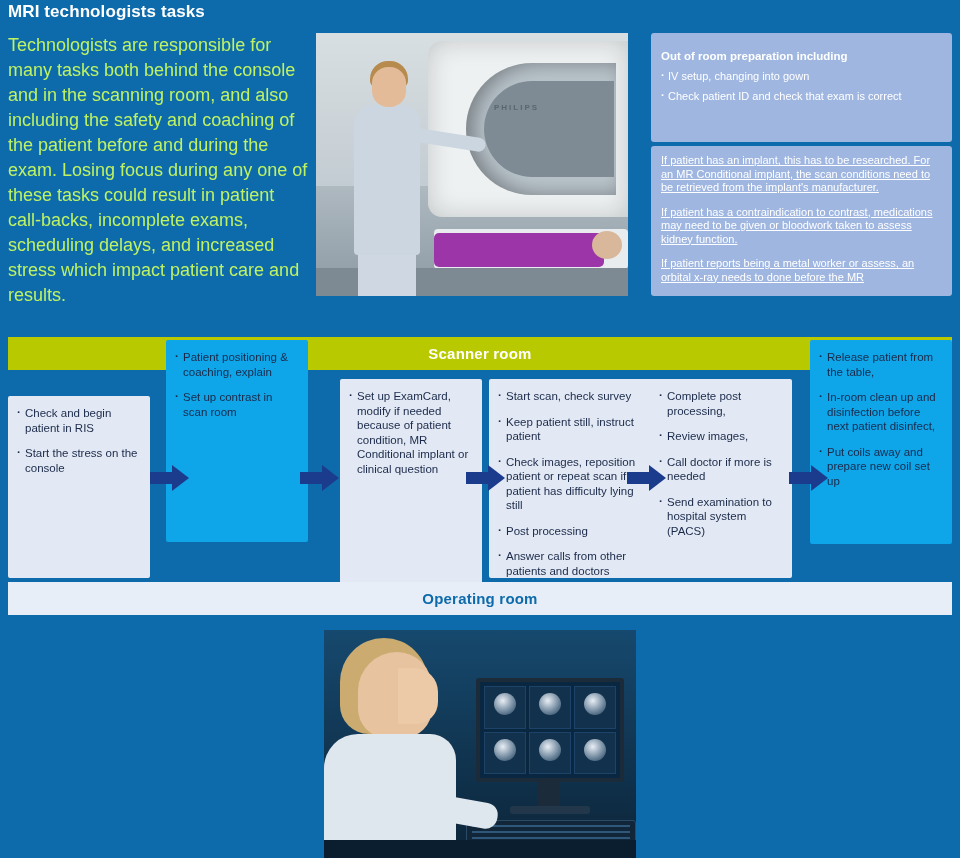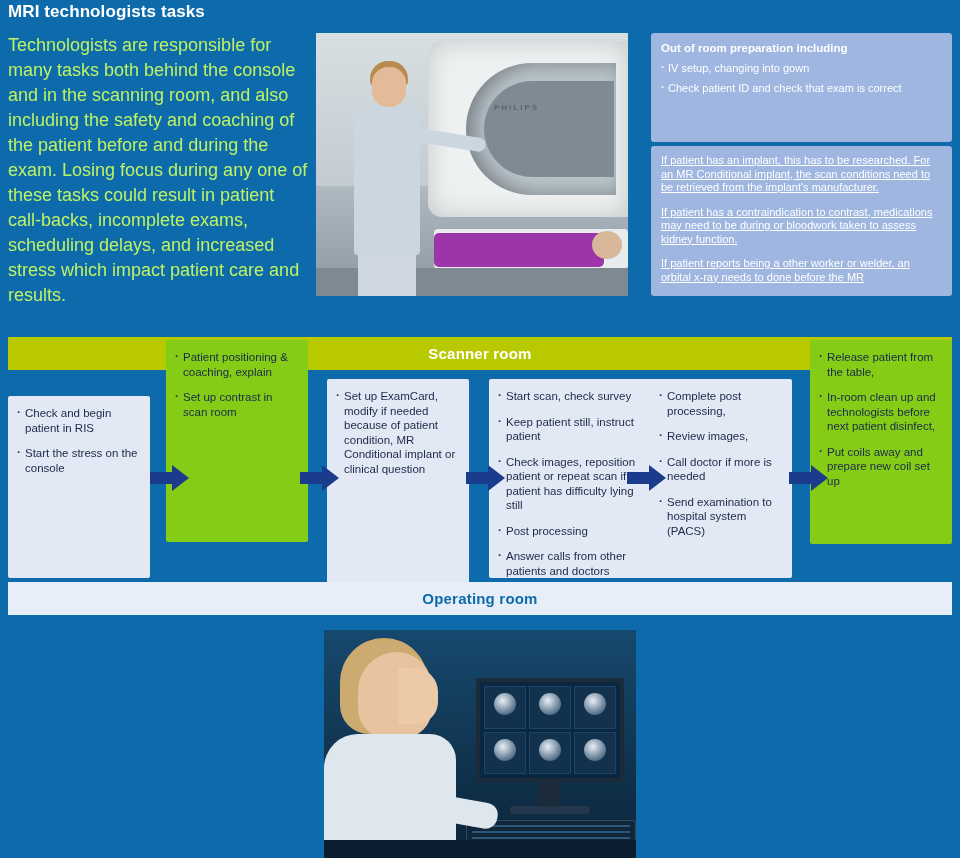--- a/index.html
+++ b/index.html
@@ -31,21 +31,21 @@
     overflow: hidden; background: #cfd8dc;
   }
   .photo-bottom {
     position: absolute; left: 324px; top: 630px; width: 312px; height: 228px;
     overflow: hidden; background: #10263a;
   }
 
   
   .box-right-1 {
     position: absolute; left: 651px; top: 33px; width: 301px; height: 109px;
-    background: #9fb6e0; border-radius: 3px; padding: 8px 10px;
+    background: #9fb6e0; border-radius: 3px; padding: 16px 10px;
   }
   .box-right-2 {
     position: absolute; left: 651px; top: 146px; width: 301px; height: 150px;
     background: #9fb6e0; border-radius: 3px; padding: 8px 10px;
   }
   .box-right-1 .hd {
     font-size: 11.5px; font-weight: bold; color: #ffffff; margin-bottom: 6px; line-height: 14px;
   }
   .box-right-1 ul { list-style: none; margin: 0; padding: 0; }
   .box-right-1 li {
@@ -70,35 +70,35 @@
     position: absolute; left: 8px; top: 582px; width: 944px; height: 33px;
     background: #e8eef7; color: #0d6bab; font-size: 15px; font-weight: bold;
     display: flex; align-items: center; justify-content: center; letter-spacing: .2px;
   }
 
   
   .step {
     position: absolute; border-radius: 2px; padding: 10px 9px 8px 9px;
   }
   .step.blue  { background: #e2e9f4; }
-  .step.green { background: #84cc16; }
+  .step.green { background: #0ea5e9; }
   .step ul { list-style: none; margin: 0; padding: 0; }
   .step li {
     font-size: 11.5px; line-height: 14.5px; color: #1b2a4a;
     margin-bottom: 11px; padding-left: 8px; position: relative;
   }
   .step li:last-child { margin-bottom: 0; }
   .step li::before {
     content: "·"; position: absolute; left: 0; top: -1px; font-weight: bold;
   }
   .step.green li { color: #1b2a4a; }
 
   #step1 { left: 8px;   top: 396px; width: 142px; height: 182px; }
   #step2 { left: 166px; top: 340px; width: 142px; height: 202px; }
-  #step3 { left: 327px; top: 379px; width: 142px; height: 213px; }
+  #step3 { left: 340px; top: 379px; width: 142px; height: 213px; }
   #step4 { left: 489px; top: 379px; width: 170px; height: 199px; }
   #step5 { left: 650px; top: 379px; width: 142px; height: 199px; }
   #step6 { left: 810px; top: 340px; width: 142px; height: 204px; }
 
   
   .arrow {
     position: absolute; width: 40px; height: 26px;
   }
   .arrow .shaft {
     position: absolute; left: 0; top: 7px; width: 24px; height: 12px; background: #1b3c8c;
@@ -186,22 +186,22 @@
   <div class="box-right-1">
     <div class="hd">Out of room preparation including</div>
     <ul>
       <li>IV setup, changing into gown</li>
       <li>Check patient ID and check that exam is correct</li>
     </ul>
   </div>
 
   <div class="box-right-2">
     <p>If patient has an implant, this has to be researched. For an MR Conditional implant, the scan conditions need to be retrieved from the implant's manufacturer.</p>
-    <p>If patient has a contraindication to contrast, medications may need to be during or bloodwork taken to assess kidney function.</p>
-    <p>If patient reports being a other worker or welder, an orbital x-ray needs to done before the MR</p>
+    <p>If patient has a contraindication to contrast, medications may need to be given or bloodwork taken to assess kidney function.</p>
+    <p>If patient reports being a metal worker or assess, an orbital x-ray needs to done before the MR</p>
   </div>
 
   <div class="band-scanner">Scanner room</div>
 
   <div class="step blue" id="step1">
     <ul>
       <li>Check and begin patient in RIS</li>
       <li>Start the stress on the console</li>
     </ul>
   </div>
@@ -234,21 +234,21 @@
       <li>Complete post processing,</li>
       <li>Review images,</li>
       <li>Call doctor if more is needed</li>
       <li>Send examination to hospital system (PACS)</li>
     </ul>
   </div>
 
   <div class="step green" id="step6">
     <ul>
       <li>Release patient from the table,</li>
-      <li>In-room clean up and technologists before next patient disinfect,</li>
+      <li>In-room clean up and disinfection before next patient disinfect,</li>
       <li>Put coils away and prepare new coil set up</li>
     </ul>
   </div>
 
   <div class="arrow" id="arrow1">
       <div class="shaft"></div>
       <div class="head"></div>
     </div>
   <div class="arrow" id="arrow2">
       <div class="shaft"></div>

